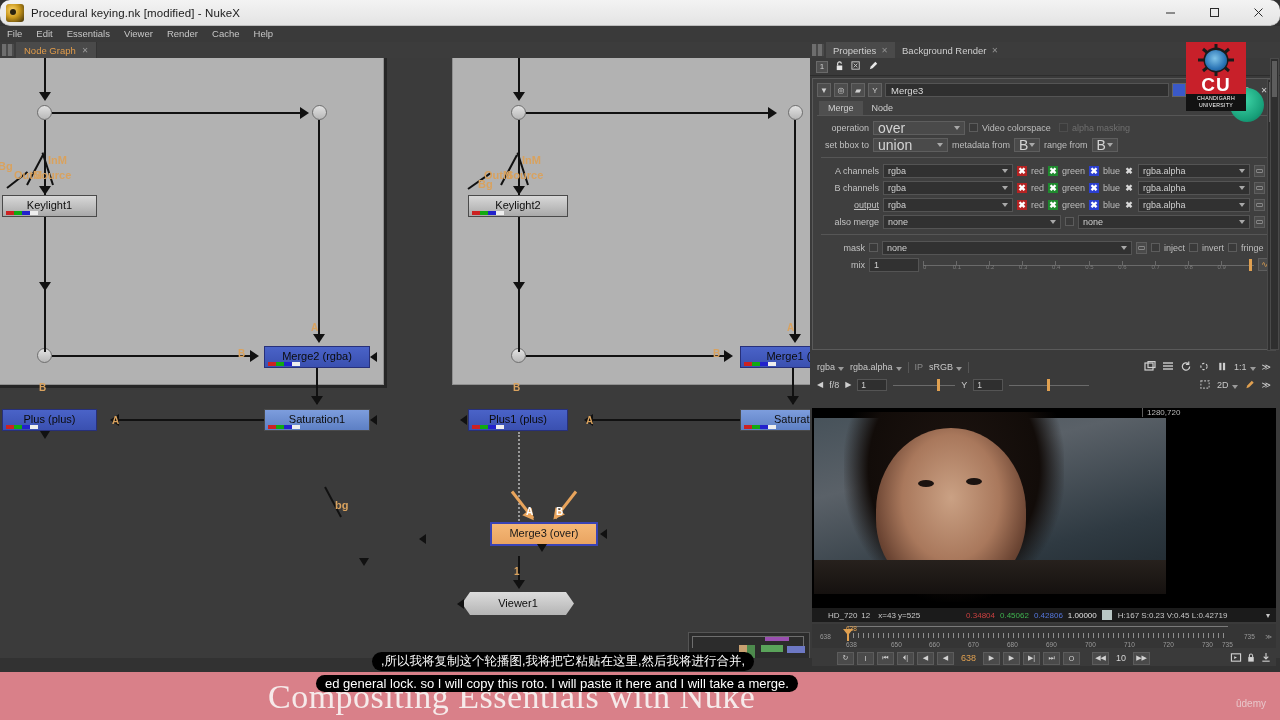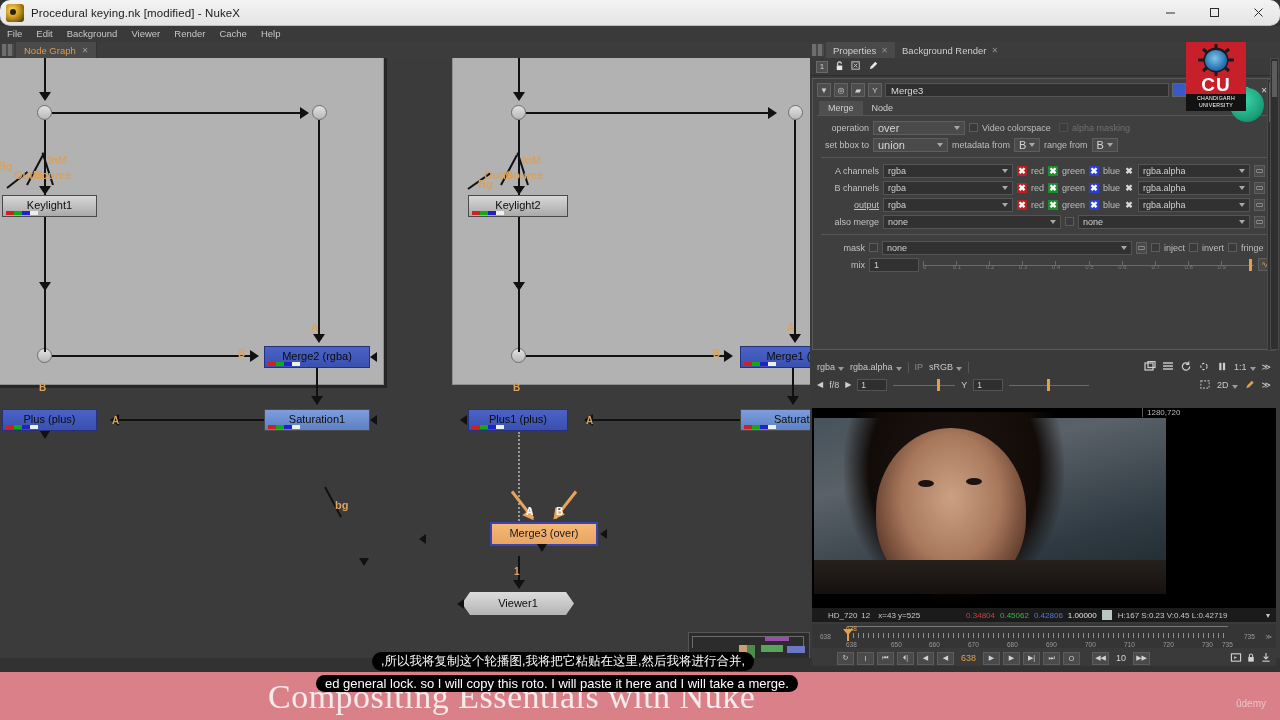--- a/index.html
+++ b/index.html
@@ -95,21 +95,21 @@
   .p-num { width:12px;height:12px; background:#4f4f4f; border:1px solid #6a6a6a; font-size:8px;
     color:#d0d0d0; display:flex;align-items:center;justify-content:center; }
   .ticon { color:#d8d8d8; font-size:10px; line-height:1; }
 
   .propbox { position:absolute; left:812px; top:78px; width:464px; height:272px;
     background:#3f3f3f; border:1px solid #5a5a5a; }
   .prow { display:flex; align-items:center; height:15px; margin:2px 4px; gap:4px; }
   .plabel { font-size:9px; color:#c2c2c2; text-align:right; }
   .pfield { background:#313131; border:1px solid #545454; height:14px; font-size:9px;
     color:#cfcfcf; display:flex; align-items:center; padding:0 4px; }
-  .pdd { background:#4a4a4a; border:1px solid #5e5e5e; height:14px; font-size:11px; color:#d4d4d4;
+  .pdd { background:#4a4a4a; border:1px solid #5e5e5e; height:14px; font-size:14px; color:#d4d4d4;
     display:flex; align-items:center; padding:0 4px; position:relative; }
   .pdd .car { position:absolute; right:4px; top:4px; border-left:3px solid transparent;
     border-right:3px solid transparent; border-top:4px solid #a8a8a8; }
   .cb { width:9px;height:9px; background:#3a3a3a; border:1px solid #5c5c5c; }
   .cbl { font-size:9px; color:#bdbdbd; }
   .cbl.dim { color:#6f6f6f; }
   .chk { width:10px;height:10px; display:flex;align-items:center;justify-content:center;
     font-size:9px; font-weight:bold; color:#fff; }
   .chk.r{background:#b52222;} .chk.g{background:#1f8a2e;} .chk.b{background:#2b3fd0;}
   .chk.k{background:transparent;color:#d8d8d8;}
@@ -216,21 +216,21 @@
             <line x1="1.5" y1="1.5" x2="9.5" y2="9.5" stroke="#2b2b2b" stroke-width="1"></line>
             <line x1="9.5" y1="1.5" x2="1.5" y2="9.5" stroke="#2b2b2b" stroke-width="1"></line>
           </svg>
       </div>
     </div>
   </div>
 
   <div class="menubar">
     <div class="mi">File</div>
     <div class="mi">Edit</div>
-    <div class="mi">Background</div>
+    <div class="mi">Essentials</div>
     <div class="mi">Viewer</div>
     <div class="mi">Render</div>
     <div class="mi">Cache</div>
     <div class="mi">Help</div>
   </div>
 
   <div class="tabstrip">
     <div class="tab-grip"></div>
     <div class="tab">
       <span>Node Graph</span>

